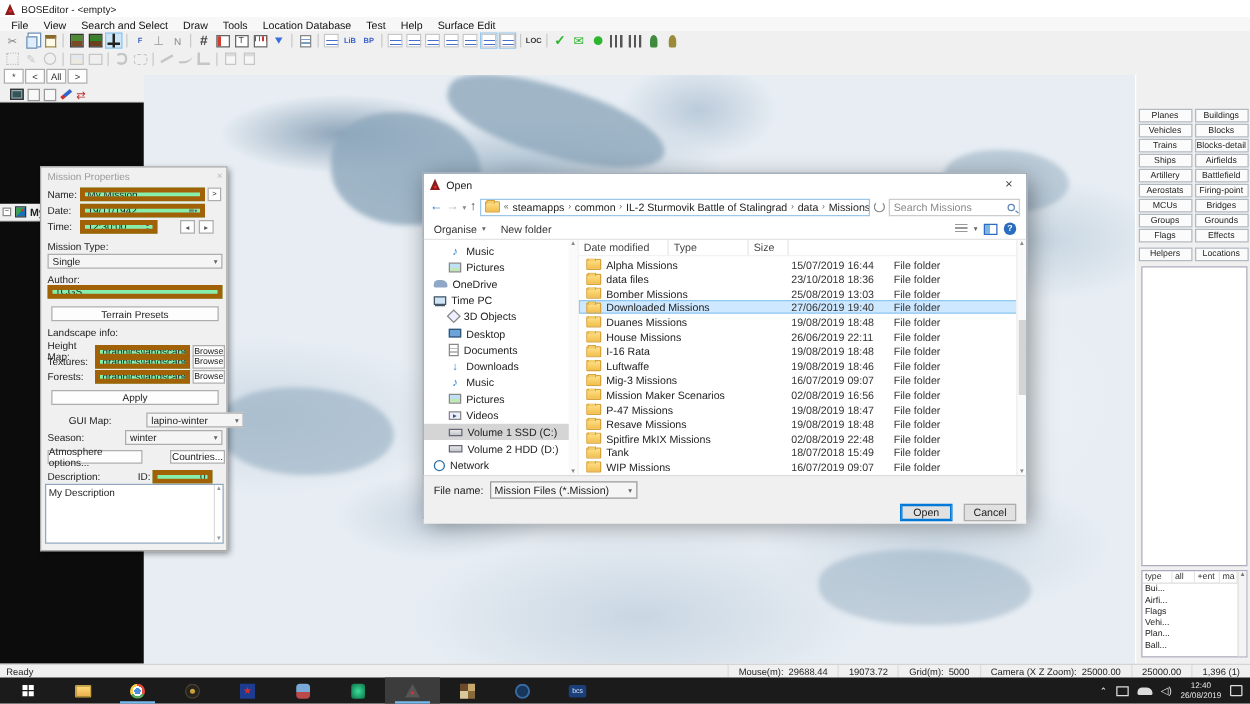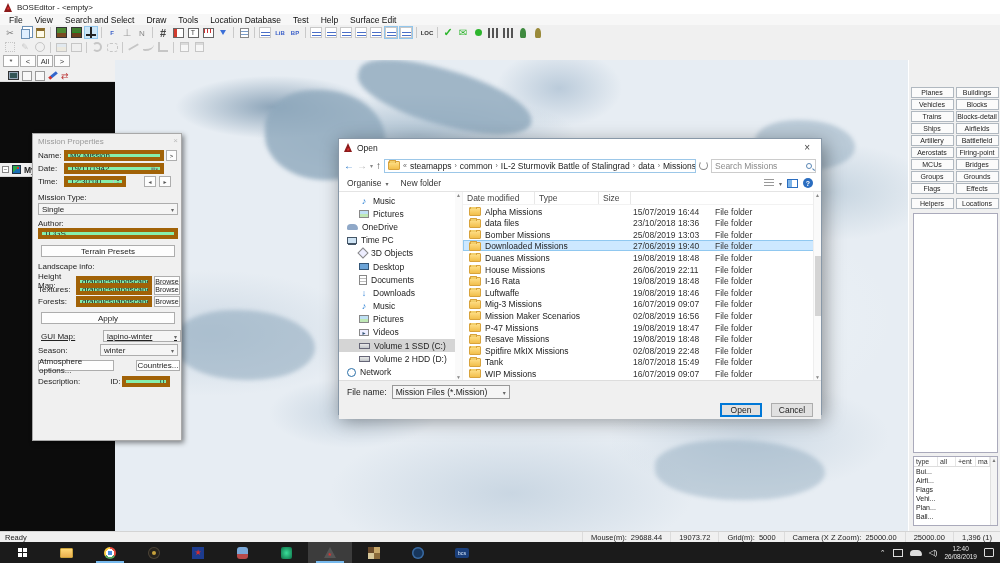--- a/index.html
+++ b/index.html
@@ -562,21 +562,21 @@
       <span class="minput" style="width:76px;">graphics\landscape\texture</span>
       <span class="mbtn" style="width:26px;margin-left:2px;font-size:7px;">Browse</span>
     </div>
     <div class="mrow" style="left:5px;top:162px;width:142px;">
       <span class="mlabel" style="width:38px;">Forests:</span>
       <span class="minput" style="width:76px;">graphics\landscape\trees\w</span>
       <span class="mbtn" style="width:26px;margin-left:2px;font-size:7px;">Browse</span>
     </div>
     <div class="mbtn mrow" style="left:8px;top:178px;width:134px;height:12px;">Apply</div>
 
-    <div class="mrow" style="left:8px;top:196px;width:142px;text-decoration:underline;">
+    <div class="mrow" style="left:22px;top:196px;width:142px;">
       <span class="mlabel" style="width:62px;">GUI Map:</span>
       <span class="mcombo" style="width:78px;">
         <span>lapino-winter</span>
           <span class="dd">▾</span>
       </span>
     </div>
     <div class="mrow" style="left:5px;top:210px;width:142px;">
       <span class="mlabel" style="width:62px;">Season:</span>
       <span class="mcombo" style="width:78px;">
         <span>winter</span>
@@ -584,20 +584,27 @@
       </span>
     </div>
     <div class="mrow" style="left:5px;top:226px;width:142px;justify-content:space-between;">
       <span class="mbtn" style="width:76px;">Atmosphere options...</span>
       <span class="mbtn" style="width:44px;">Countries...</span>
     </div>
     <div class="mrow" style="left:5px;top:242px;width:142px;">
       <span class="mlabel">Description:</span>
       <span class="mlabel" style="margin-left:30px;">ID:</span>
       <span class="minput" style="width:48px;margin-left:2px;justify-content:flex-end;">0</span>
+    </div>
+    <div id="mdesc">
+      <span>My Description</span>
+      <span class="sb">
+          <span>▲</span>
+          <span>▼</span>
+        </span>
     </div>
   </div>
 
   <div id="open-dialog">
     <div id="od-title">
       <span class="app-logo"></span>
       <span class="t">Open</span>
       <span id="od-close">×</span>
     </div>
     <div id="od-nav">

